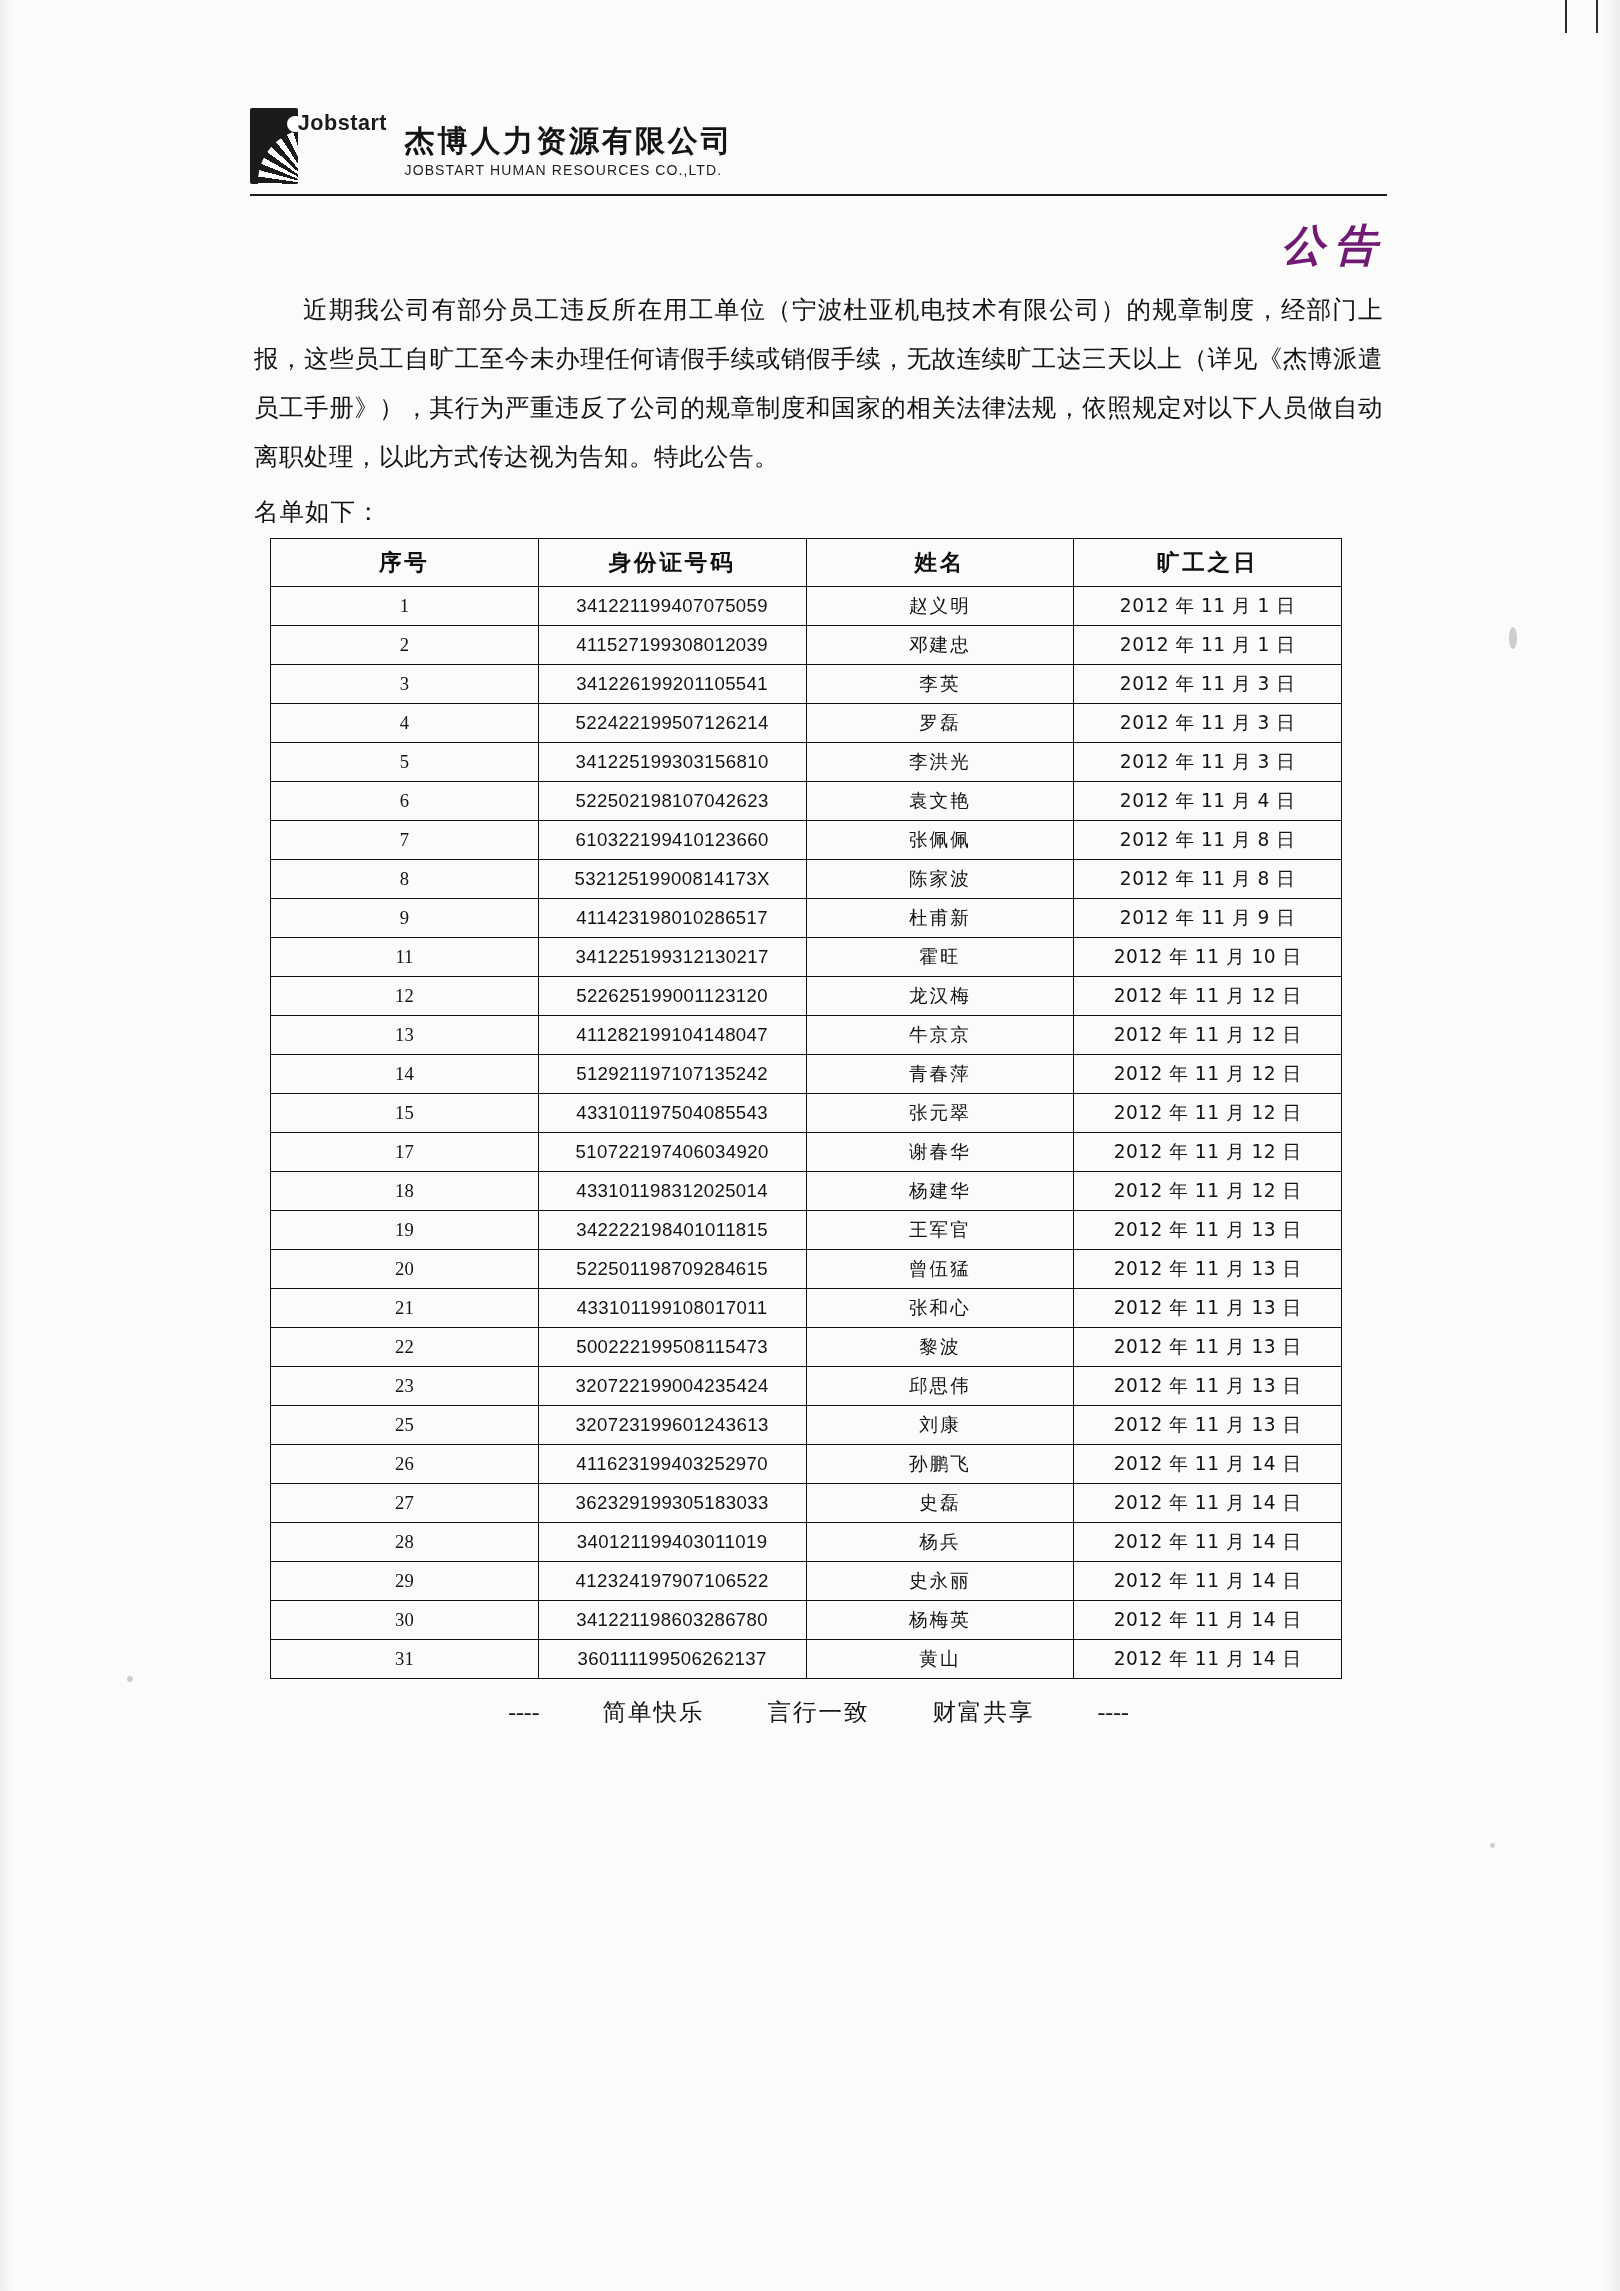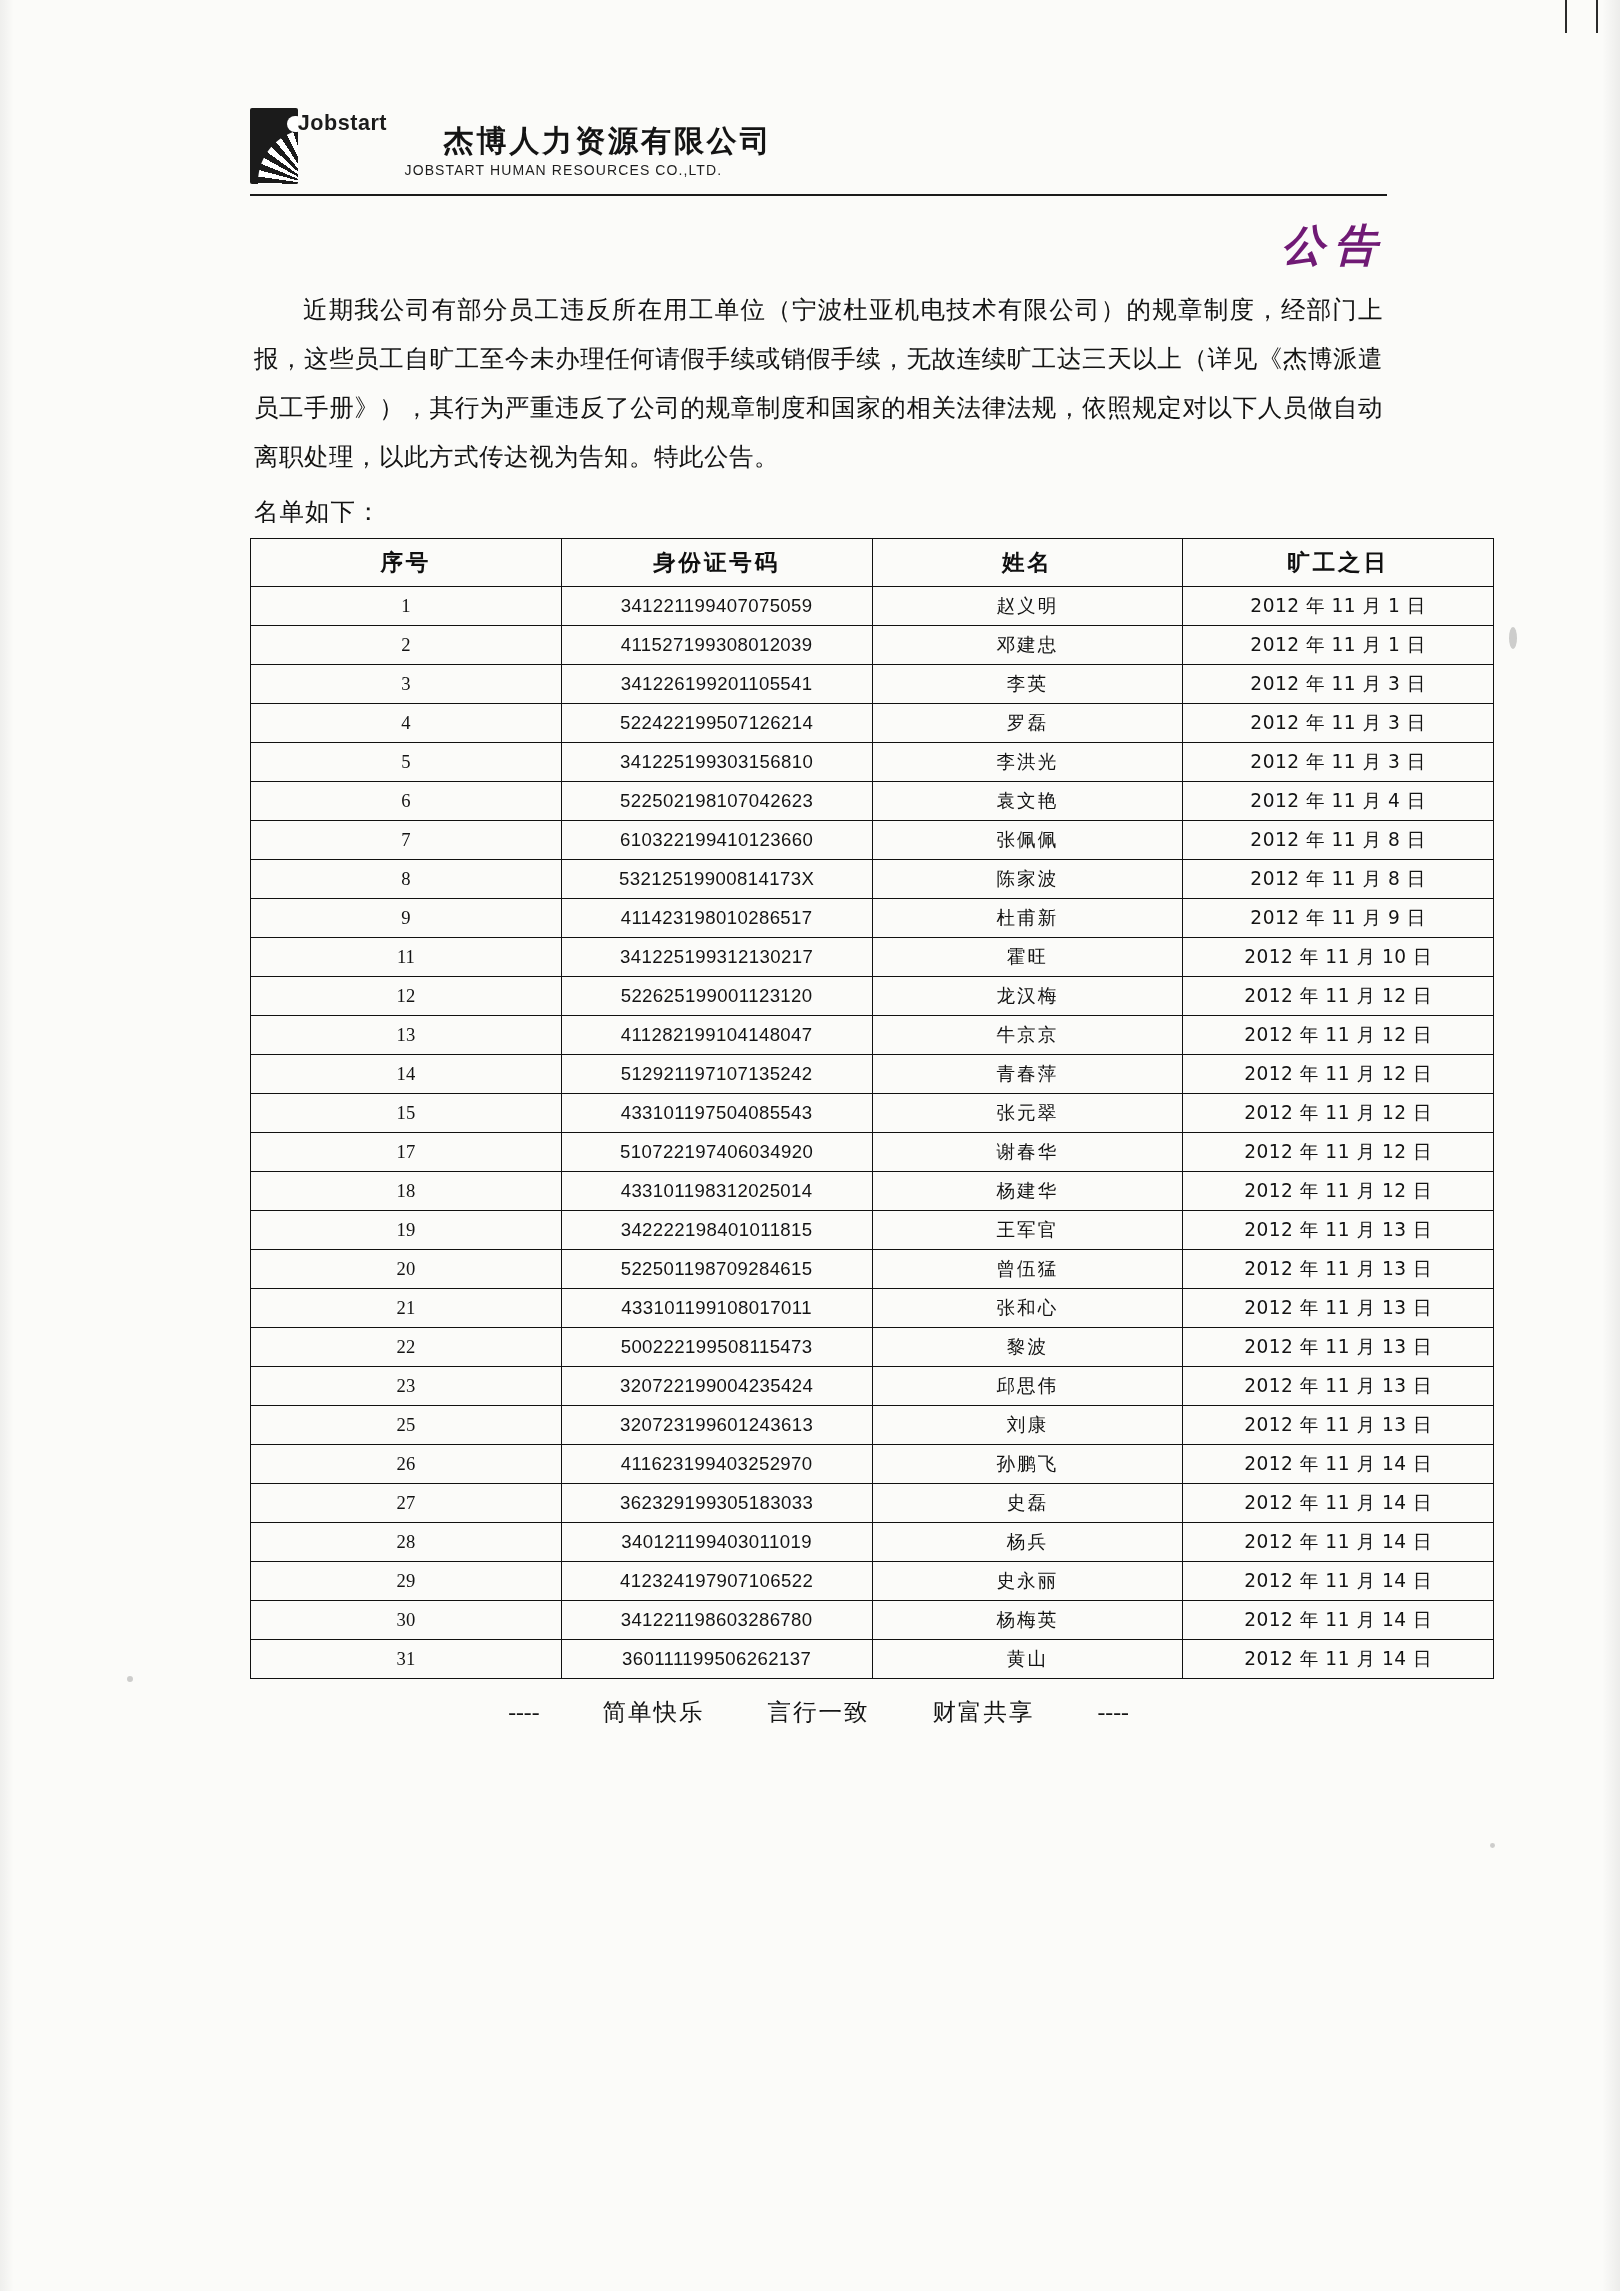--- a/index.html
+++ b/index.html
@@ -116,21 +116,20 @@
   .company-names {
     padding-bottom: 5.9px;
   }
   .company-cn {
     font-family: "DejaVu Sans", sans-serif;
     font-size: 30px;
     font-weight: bold;
     letter-spacing: 2.9px;
     color: #141414;
     line-height: 1.15;
-    margin-left: 39px;
   }
   .company-en {
     font-family: "Liberation Sans", sans-serif;
     font-size: 14px;
     letter-spacing: 1.1px;
     color: #1d1d1d;
     margin-top: 3.9px;
   }
   .rule {
     border-top: 2.5px solid #1a1a1a;
@@ -165,22 +164,22 @@
     font-family: "DejaVu Sans", sans-serif;
     font-size: 24.5px;
     margin: 13.7px 0 9.8px 3.9px;
     letter-spacing: 1px;
     color: #131313;
   }
 
   
   table.roster {
     border-collapse: collapse;
-    width: 1244px;
-    margin-left: 0;
+    width: 1072px;
+    margin-left: 20px;
     table-layout: fixed;
   }
   table.roster th, table.roster td {
     border: 1.6px solid #111;
     text-align: center;
     vertical-align: middle;
   }
   table.roster th {
     font-family: "DejaVu Sans", sans-serif;
     font-size: 22.5px;

